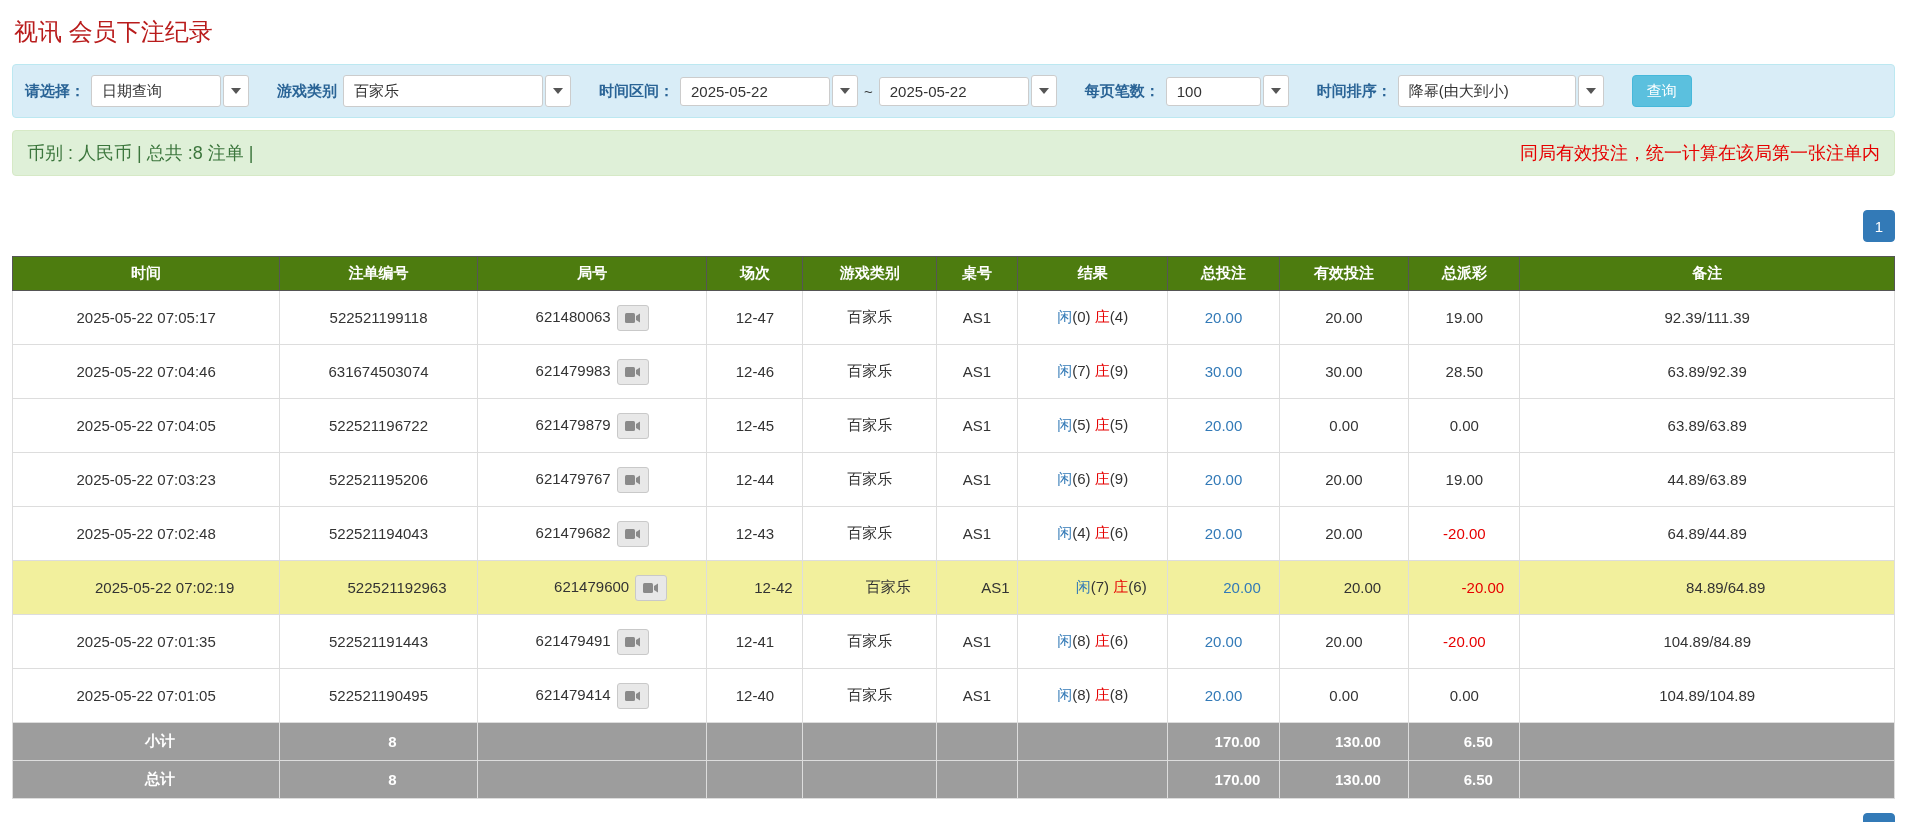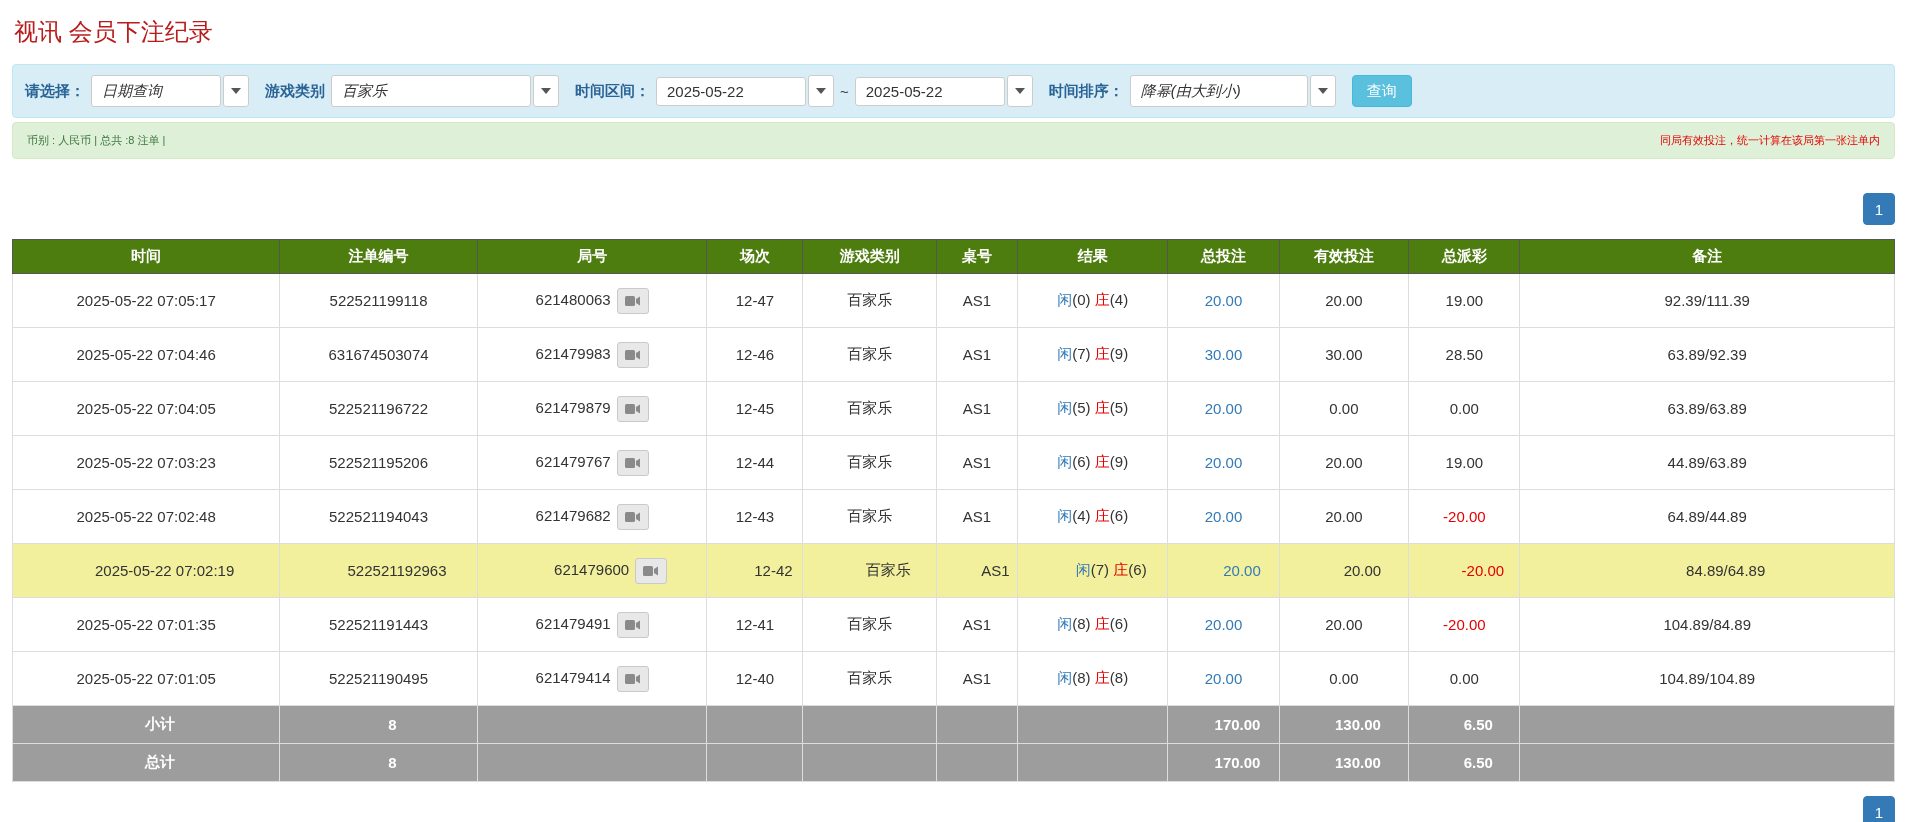--- a/index.html
+++ b/index.html
@@ -2,38 +2,38 @@
 <html><head>
 <meta charset="utf-8">
 <style>
   * { box-sizing: border-box; }
   html, body { height: 822px; overflow: hidden; }
   body { margin: 0; background: #fff; color: #333; font-family: "Liberation Sans", "DejaVu Sans", sans-serif; }
   .page { padding: 10px 12px; }
   .page-title { font-size: 24px; font-weight: 400; margin: 6px 0 16px 2px; color: #b91c1c; }
 
   
-  .filter-bar { background: #d9edf7; border: 1px solid #bce8f1; border-radius: 4px; padding: 10px 12px; display: flex; align-items: center; flex-wrap: nowrap; }
+  .filter-bar { background: #d9edf7; border: 1px solid #bce8f1; border-radius: 4px; padding: 10px 12px; display: flex; align-items: center; flex-wrap: nowrap; gap: 12px; }
   .filter-group { display: flex; align-items: center; margin-right: 16px; white-space: nowrap; }
   .flabel { color: #2a6496; font-weight: bold; font-size: 15px; margin-right: 6px; }
-  .combo { display: flex; align-items: flex-start; font-style: italic; }
+  .combo { display: flex; align-items: flex-start; }
   .combo-value { background: #fff; border: 1px solid #ccc; border-radius: 3px; height: 32px; display: flex; align-items: center; padding: 0 10px; font-size: 15px; color: #333; }
   .w-type .combo-value { width: 130px; }
   .w-game .combo-value { width: 200px; }
   .w-sort .combo-value { width: 178px; }
   .combo-btn { margin-left: 2px; width: 26px; height: 32px; background: #fff; border: 1px solid #ccc; border-radius: 3px; display: flex; align-items: center; justify-content: center; cursor: pointer; padding: 0; flex: 0 0 auto; }
   .caret { width: 0; height: 0; border-left: 5px solid transparent; border-right: 5px solid transparent; border-top: 6px solid #555; }
   .date-input, .size-input { height: 29px; border: 1px solid #ccc; border-radius: 3px; padding: 0 10px; font-size: 15px; font-family: inherit; color: #333; background: #fff; }
   .date-input { width: 150px; }
   .size-input { width: 95px; }
   .tilde { margin: 0 6px; font-size: 15px; color: #333; }
   .query-btn { background: #5bc0de; border: 1px solid #46b8da; color: #fff; font-size: 15px; height: 32px; padding: 0 14px; border-radius: 4px; cursor: pointer; font-family: inherit; }
 
   
-  .summary-bar { margin-top: 4px; background: #dff0d8; border: 1px solid #d6e9c6; border-radius: 4px; padding: 10px 14px; display: flex; justify-content: space-between; align-items: center; font-size: 11px; }
+  .summary-bar { margin-top: 12px; background: #dff0d8; border: 1px solid #d6e9c6; border-radius: 4px; padding: 10px 14px; display: flex; justify-content: space-between; align-items: center; font-size: 18px; }
   .summary-left { color: #3c763d; }
   .summary-right { color: #e60000; }
 
   
   .pagination-top { margin-top: 34px; display: flex; justify-content: flex-end; }
   .pagination-bottom { margin-top: 14px; display: flex; justify-content: flex-end; }
   .page-btn { background: #337ab7; border: 1px solid #337ab7; color: #fff; font-size: 15px; min-width: 32px; height: 32px; border-radius: 4px; display: flex; align-items: center; justify-content: center; cursor: pointer; font-family: inherit; }
 
   
   .records { width: 100%; border-collapse: collapse; table-layout: fixed; margin-top: 14px; font-size: 15px; }
@@ -82,20 +82,27 @@
       <button class="combo-btn">
           <span class="caret"></span>
         </button>
       <span class="tilde">~</span>
       <input class="date-input" value="2025-05-22" style="">
       <button class="combo-btn">
           <span class="caret"></span>
         </button>
     </div>
 
+    <div class="filter-group">
+      <span class="flabel">每页笔数：</span>
+      <input class="size-input" value="100" style="">
+      <button class="combo-btn">
+          <span class="caret"></span>
+        </button>
+    </div>
 
     <div class="filter-group">
       <span class="flabel">时间排序：</span>
       <div class="combo w-sort">
         <span class="combo-value">降幂(由大到小)</span>
         <button class="combo-btn">
             <span class="caret"></span>
           </button>
       </div>
     </div>

